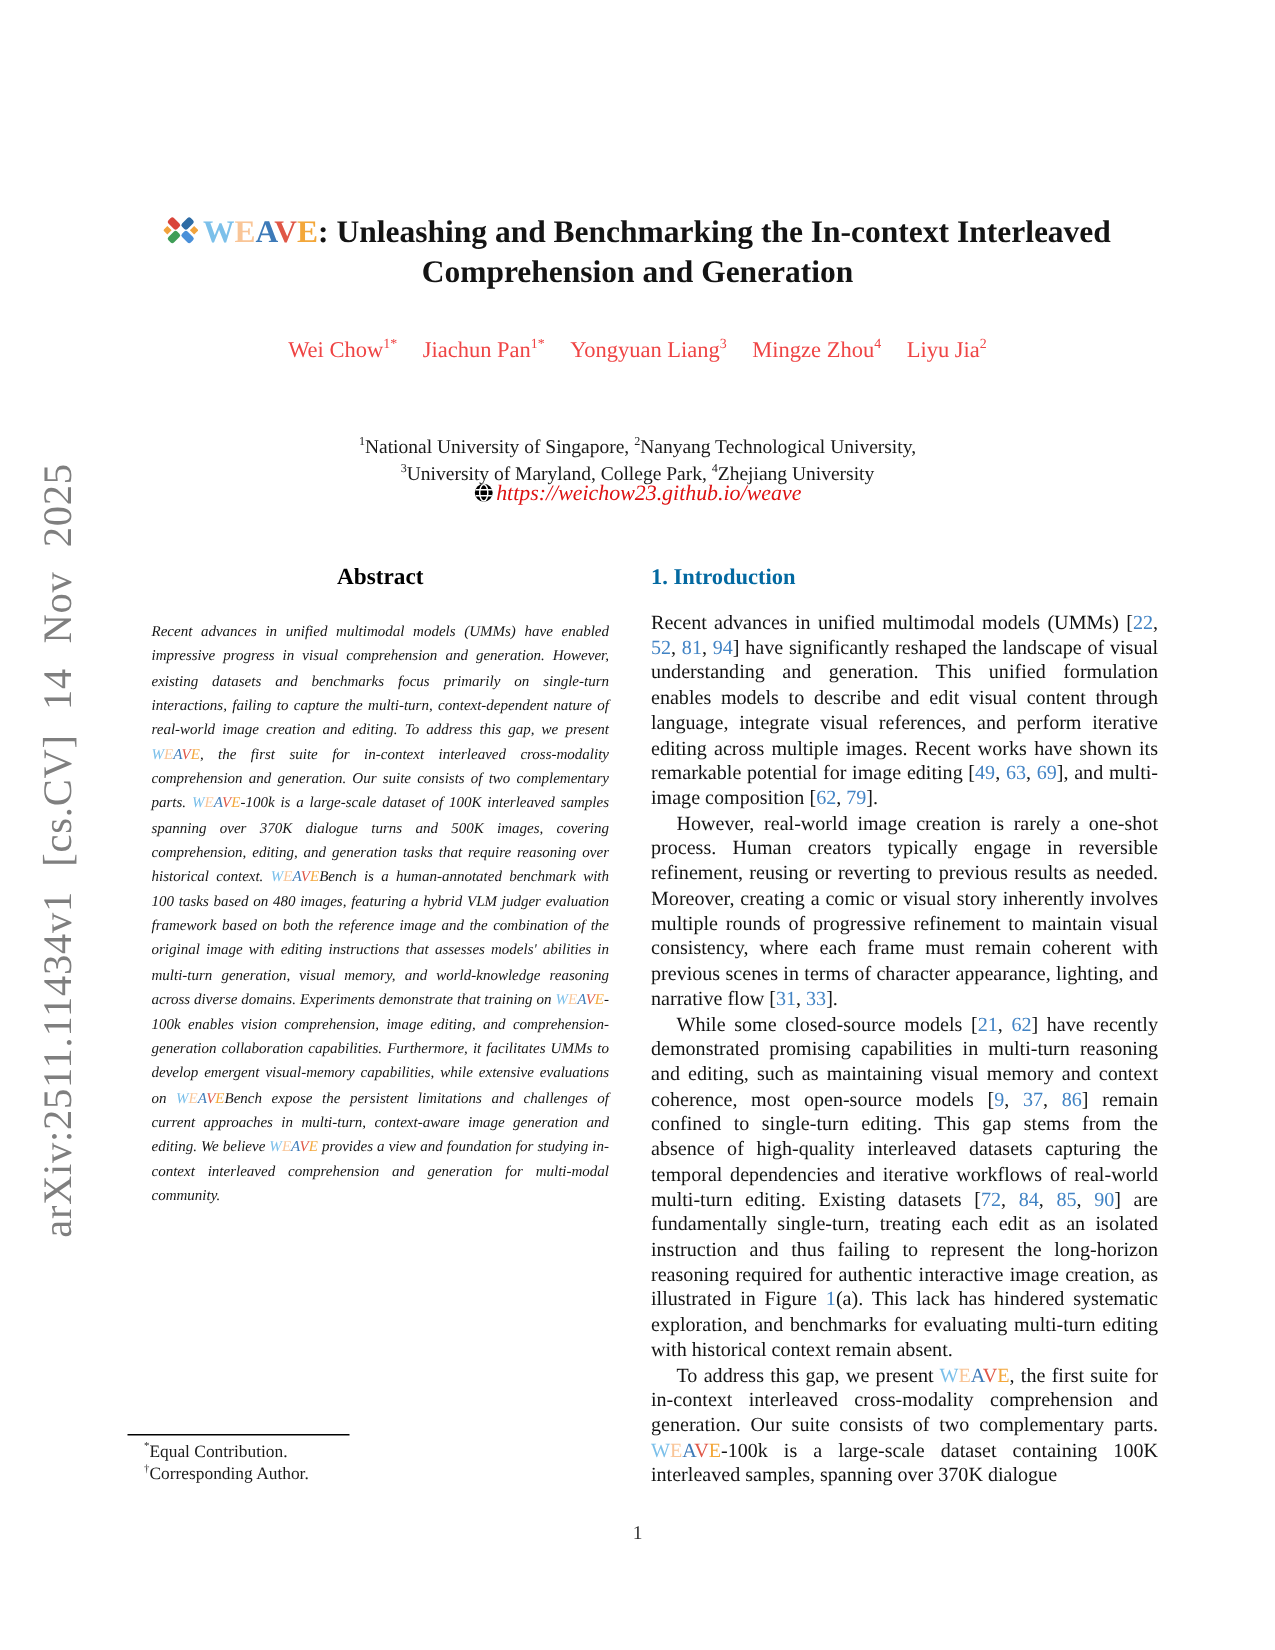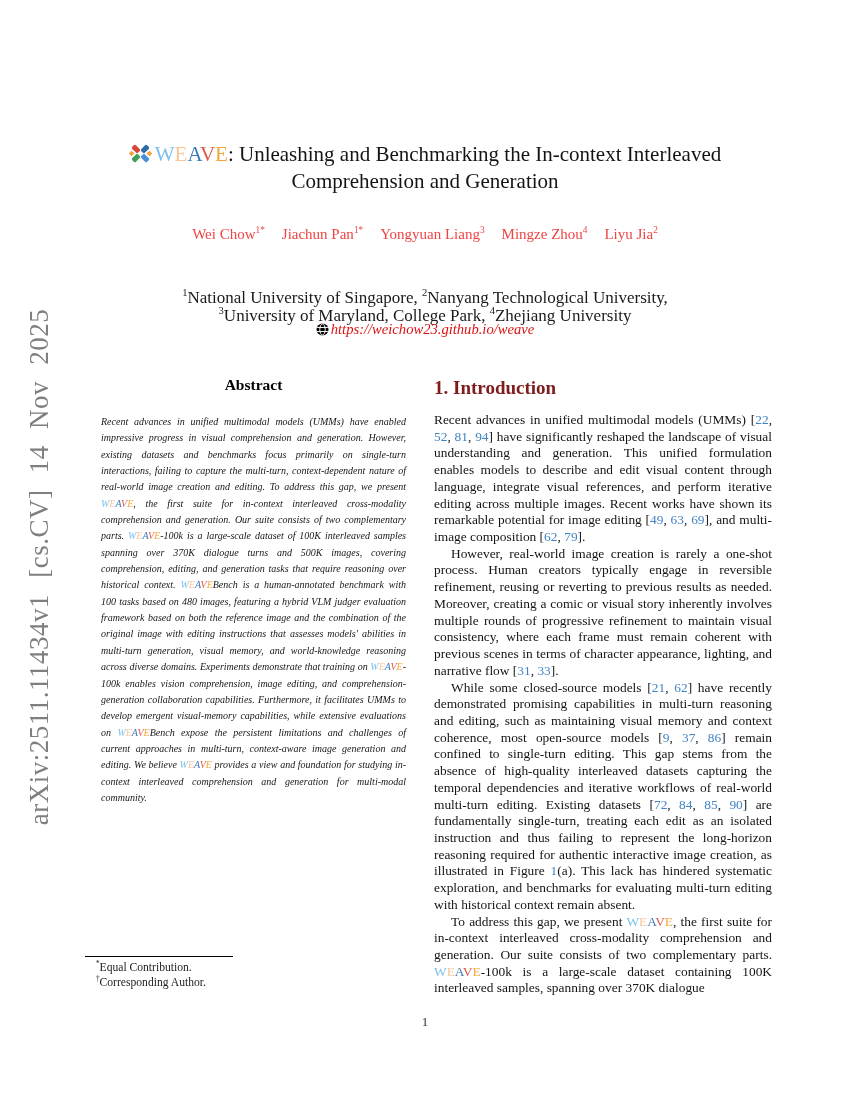--- a/index.html
+++ b/index.html
@@ -12,49 +12,49 @@
 
   .arxiv-banner{
     position:absolute;top:567px;left:39px;
     transform:translate(-50%,-50%) rotate(-90deg);
     white-space:nowrap;font-size:27px;letter-spacing:0.5px;word-spacing:9px;
     color:var(--banner,#7f7f7f);
   }
 
   .title-block{
     position:absolute;left:60px;right:60px;top:141px;text-align:center;
-    font-weight:normal;font-size:21px;line-height:27px;color:#141414;
+    font-weight:bold;font-size:21px;line-height:27px;color:#141414;
   }
   .logo-svg{width:23px;height:23px;vertical-align:-4px;margin-right:3px;}
 
   .authors{position:absolute;left:60px;right:60px;top:224px;text-align:center;
     font-size:15px;line-height:20.5px;color:#ef4444;}
   .author{margin:0 8.5px;white-space:nowrap;}
 
   .affiliations{position:absolute;left:60px;right:60px;top:289px;text-align:center;
-    font-size:17px;line-height:18px;color:#1a1a1a;}
+    font-size:13px;line-height:18px;color:#1a1a1a;}
 
   .paper-link-row{position:absolute;left:0;right:0;top:321px;text-align:center;
     font-size:14.6px;font-style:italic;}
   .paper-link-row a{color:var(--link,#dd1111);text-decoration:none;}
   .globe-svg{width:13px;height:13px;vertical-align:-1.5px;margin-right:2px;}
 
   .col-left{position:absolute;left:85px;top:376px;width:337px;}
   .abstract-heading{text-align:center;font-weight:bold;font-size:15.5px;
     margin:0 0 20px 0;color:#000;}
   .abstract-text{font-style:italic;font-size:10px;line-height:16.35px;
     text-align:justify;margin:16px;}
 
   .footnote-block{position:absolute;left:85px;top:956px;width:337px;
     font-size:11.6px;line-height:14.6px;color:#1c1c1c;}
   .footnote-rule{width:148px;border-top:1.2px solid #000;margin-bottom:4px;}
   .footnote-line{padding-left:11px;}
 
   .col-right{position:absolute;left:434px;top:377px;width:338px;}
-  .intro-heading{font-weight:bold;font-size:19px;margin:0 0 13px 0;color:#7f1d1d;}
+  .intro-heading{font-weight:bold;font-size:15px;margin:0 0 13px 0;color:#0369a1;}
   .body-par{margin:0;font-size:13.4px;line-height:16.72px;text-align:justify;color:#141414;}
   .body-par + .body-par{text-indent:17px;}
   .cite{color:var(--cite,#4183c4);}
 
   .page-number{position:absolute;left:0;right:0;top:1014px;text-align:center;
     font-size:13px;color:#333;}
 </style>
 </head>
 <body style="--cite: #4183c4; --link: #dd1111; --banner: #7f7f7f;">
 

